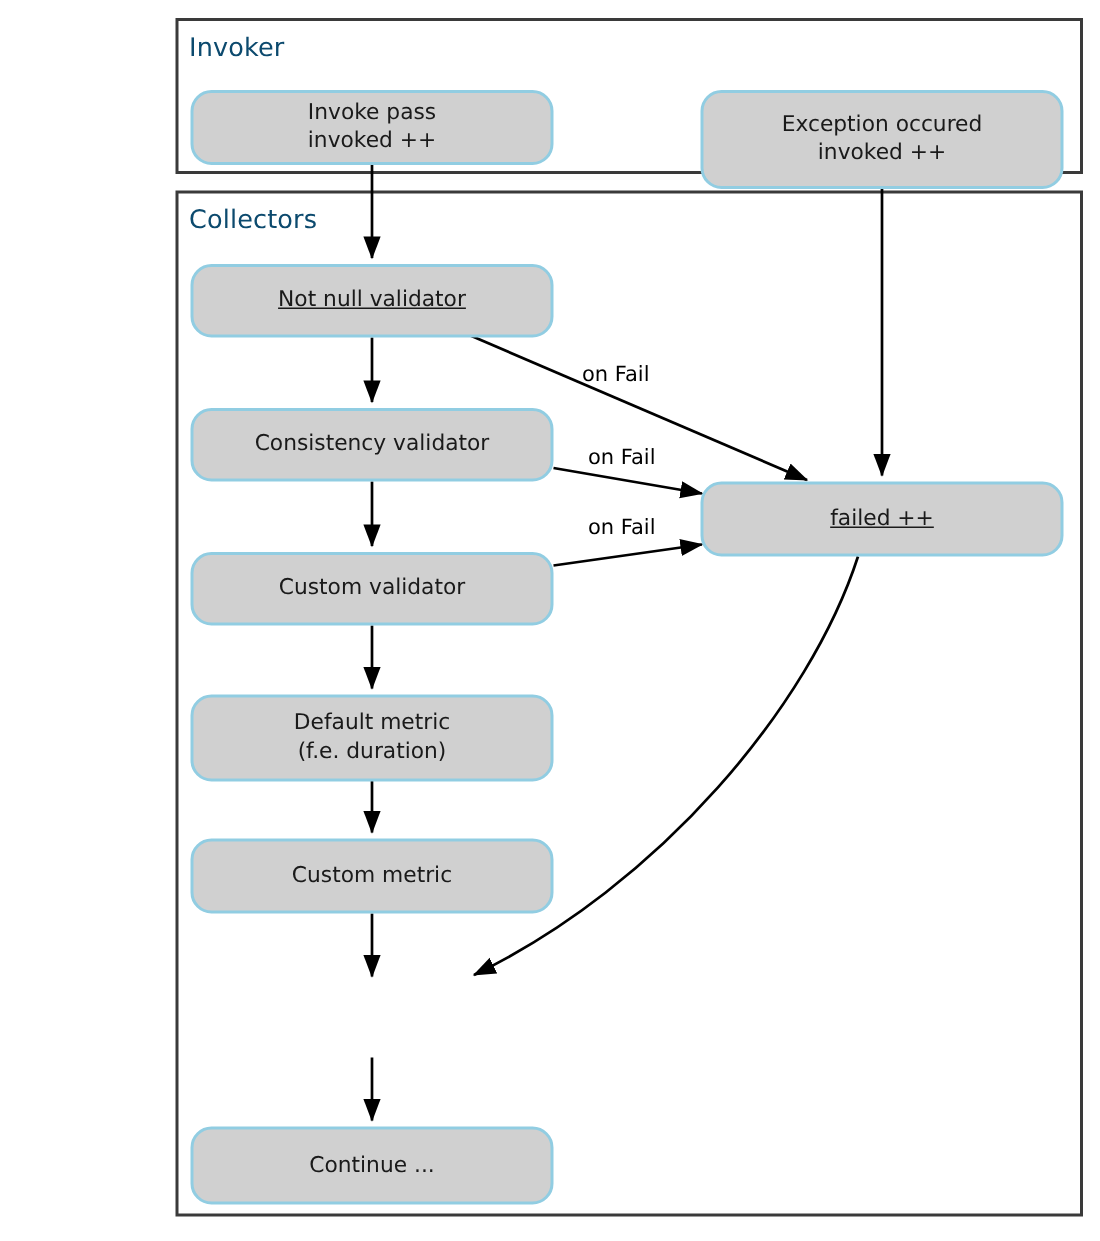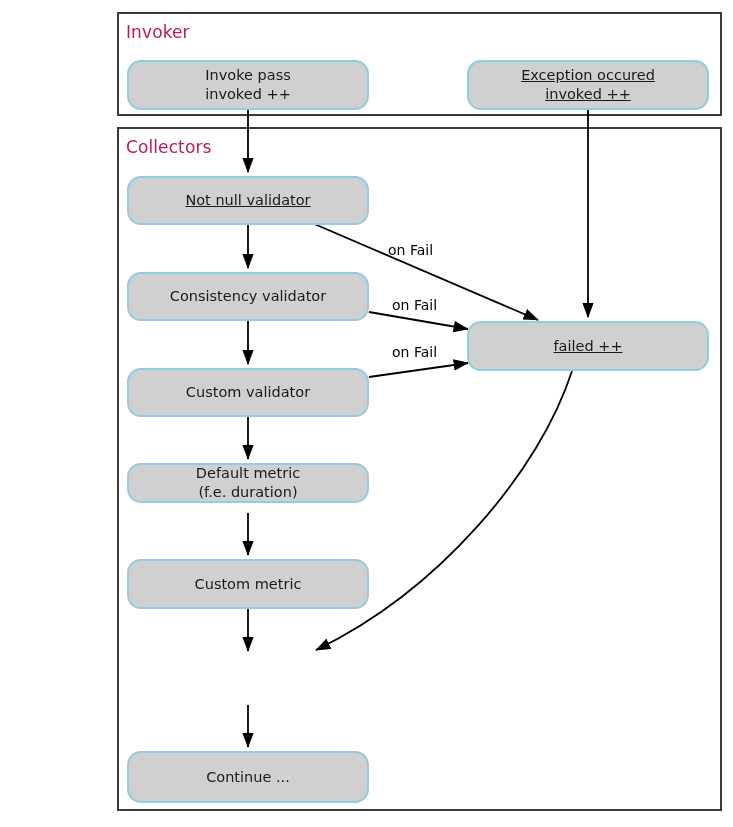--- a/index.html
+++ b/index.html
@@ -25,21 +25,21 @@
     border: 2px solid #3a3a3a;
     background: #ffffff;
     box-sizing: border-box;
   }
   #group-invoker { left: 117px; top: 12px; width: 605px; height: 104px; }
   #group-collectors { left: 117px; top: 127px; width: 605px; height: 684px; }
 
   .group-title {
     position: absolute;
     font-size: 17px;
-    color: #be185d;
+    color: #0c4a6e;
     letter-spacing: 0.1px;
     white-space: nowrap;
     line-height: 20px;
   }
   #title-invoker { left: 126px; top: 22px; }
   #title-collectors { left: 126px; top: 137px; }
 
   .node {
     position: absolute;
     background: #d0d0d0;
@@ -51,27 +51,27 @@
     justify-content: center;
     text-align: center;
     font-size: 14.5px;
     color: #1a1a1a;
     line-height: 19px;
     white-space: pre-line;
   }
 
   
   #node-invoke-pass      { left: 127px; top: 60px;  width: 242px; height: 50px; }
-  #node-exception        { left: 467px; top: 60px;  width: 242px; height: 50px; text-decoration: underline; }
+  #node-exception        { left: 467px; top: 60px;  width: 242px; height: 66px; }
 
   
   #node-not-null         { left: 127px; top: 176px; width: 242px; height: 49px; text-decoration: underline; }
   #node-consistency      { left: 127px; top: 272px; width: 242px; height: 49px; }
   #node-custom-validator { left: 127px; top: 368px; width: 242px; height: 49px; }
-  #node-default-metric   { left: 127px; top: 463px; width: 242px; height: 40px; text-align: center; }
+  #node-default-metric   { left: 127px; top: 463px; width: 242px; height: 58px; text-align: center; }
   #node-custom-metric    { left: 127px; top: 559px; width: 242px; height: 50px; }
   #node-custom-collector { left: 127px; top: 655px; width: 242px; height: 50px; }
   #node-continue         { left: 127px; top: 751px; width: 242px; height: 52px; }
 
   
   #node-failed           { left: 467px; top: 321px; width: 242px; height: 50px; text-decoration: underline; }
 
   .edge-layer {
     position: absolute;
     left: 0; top: 0;

